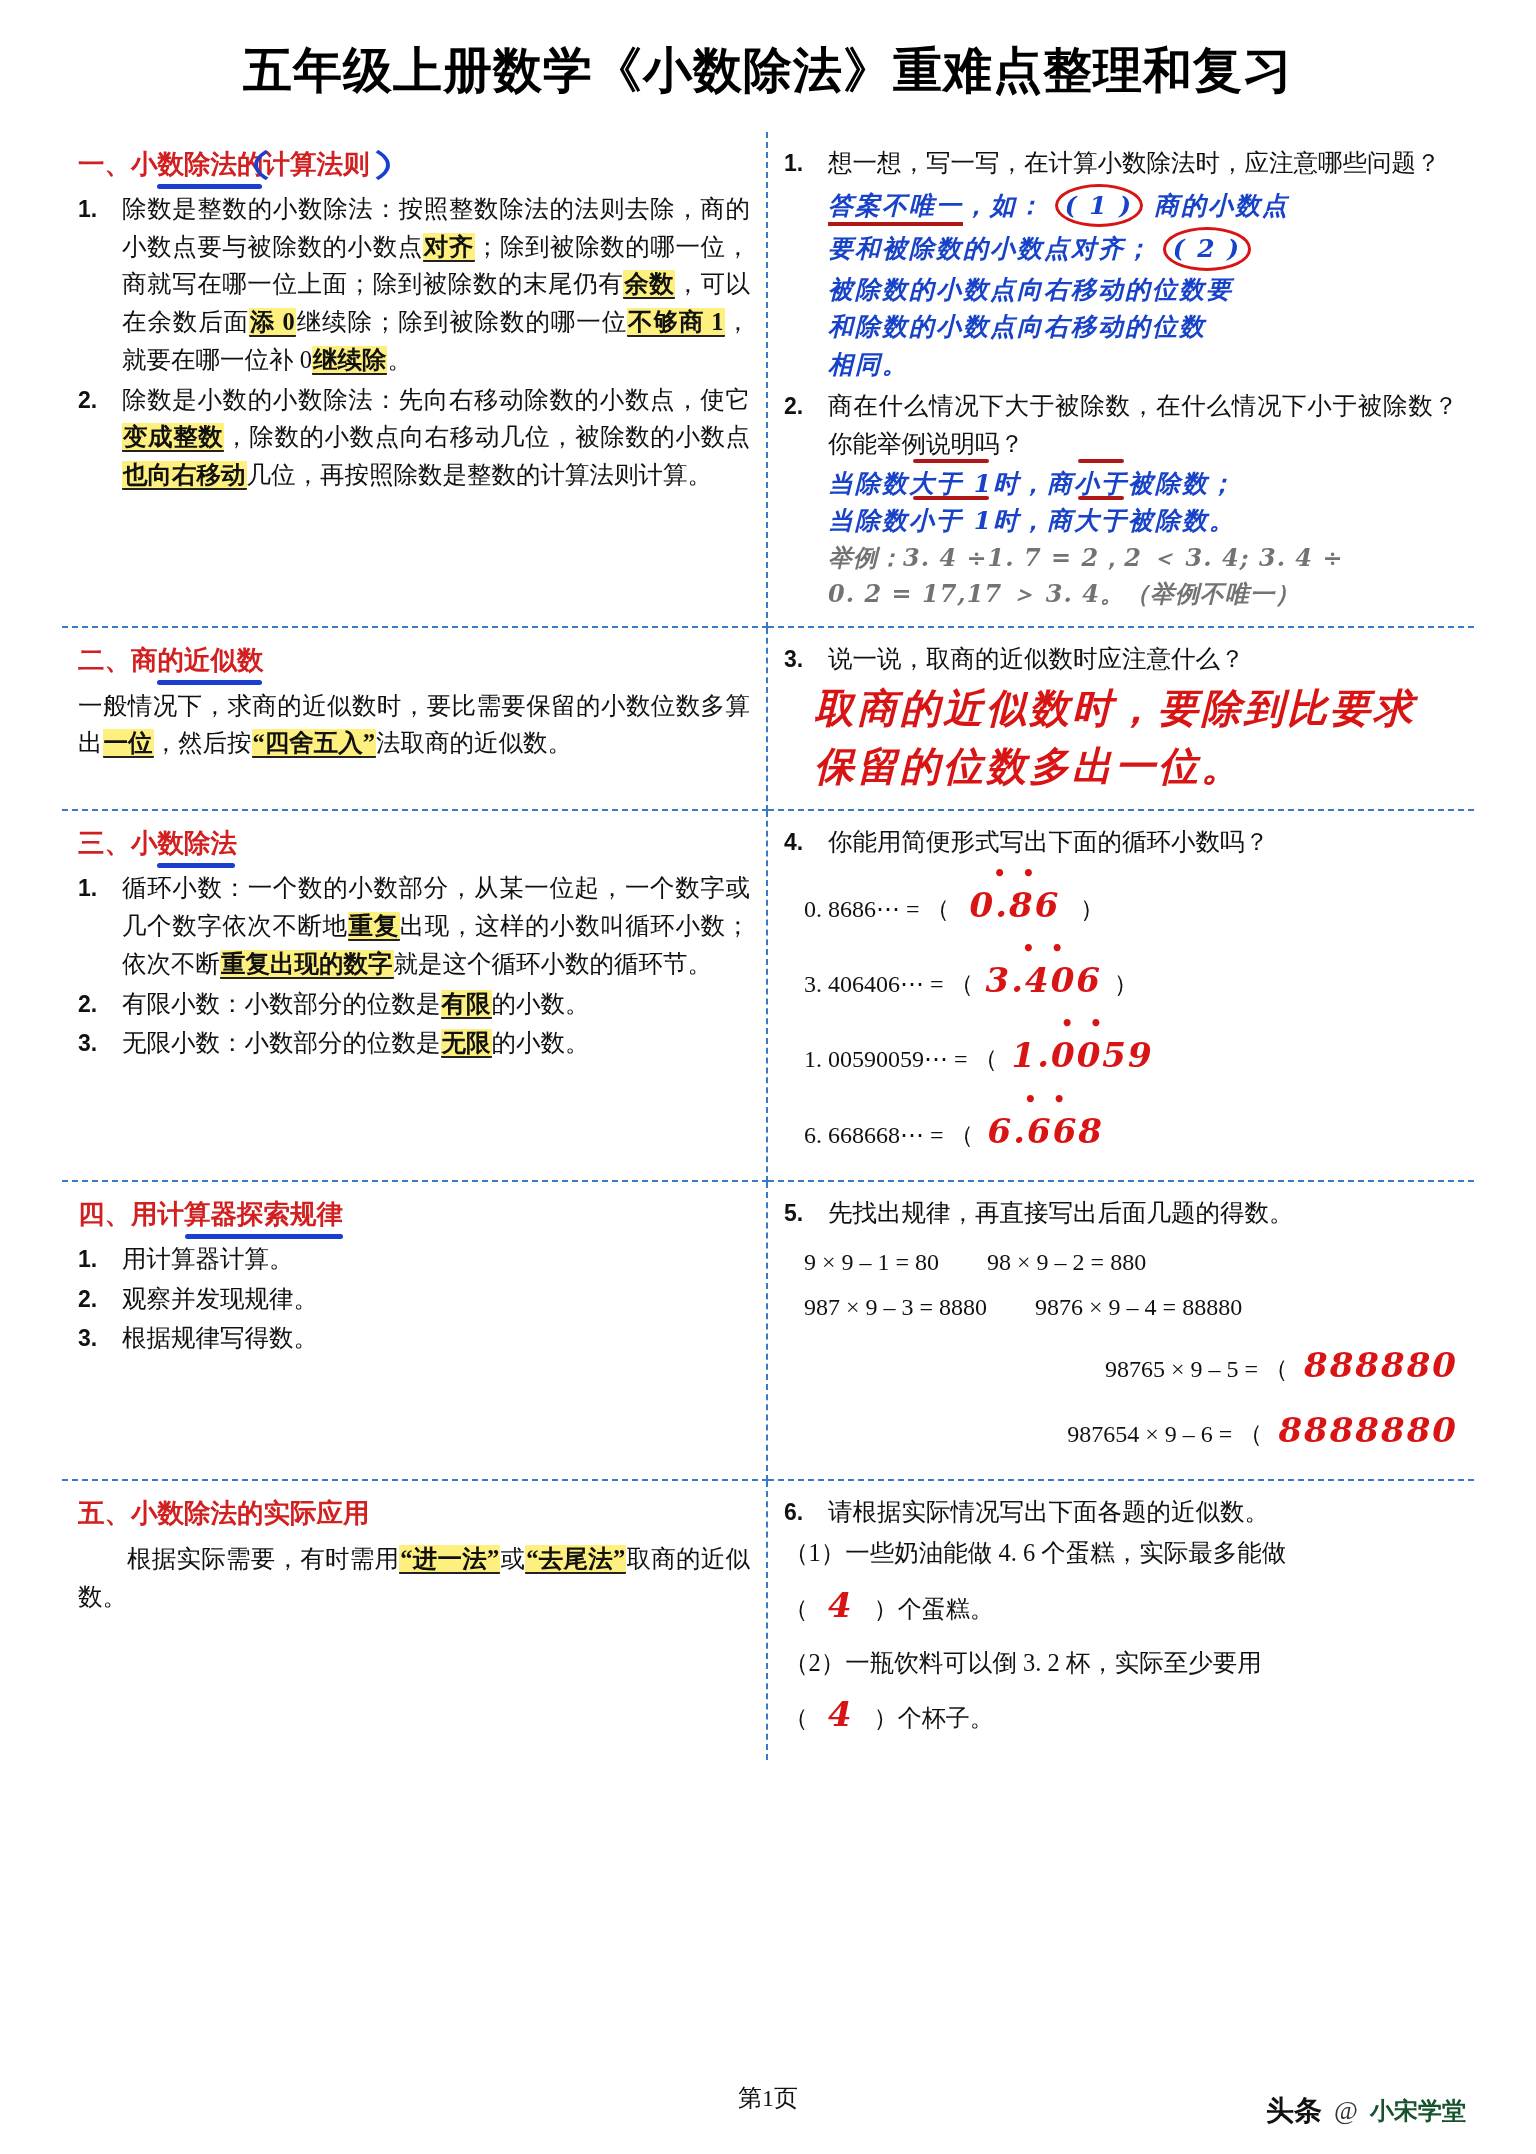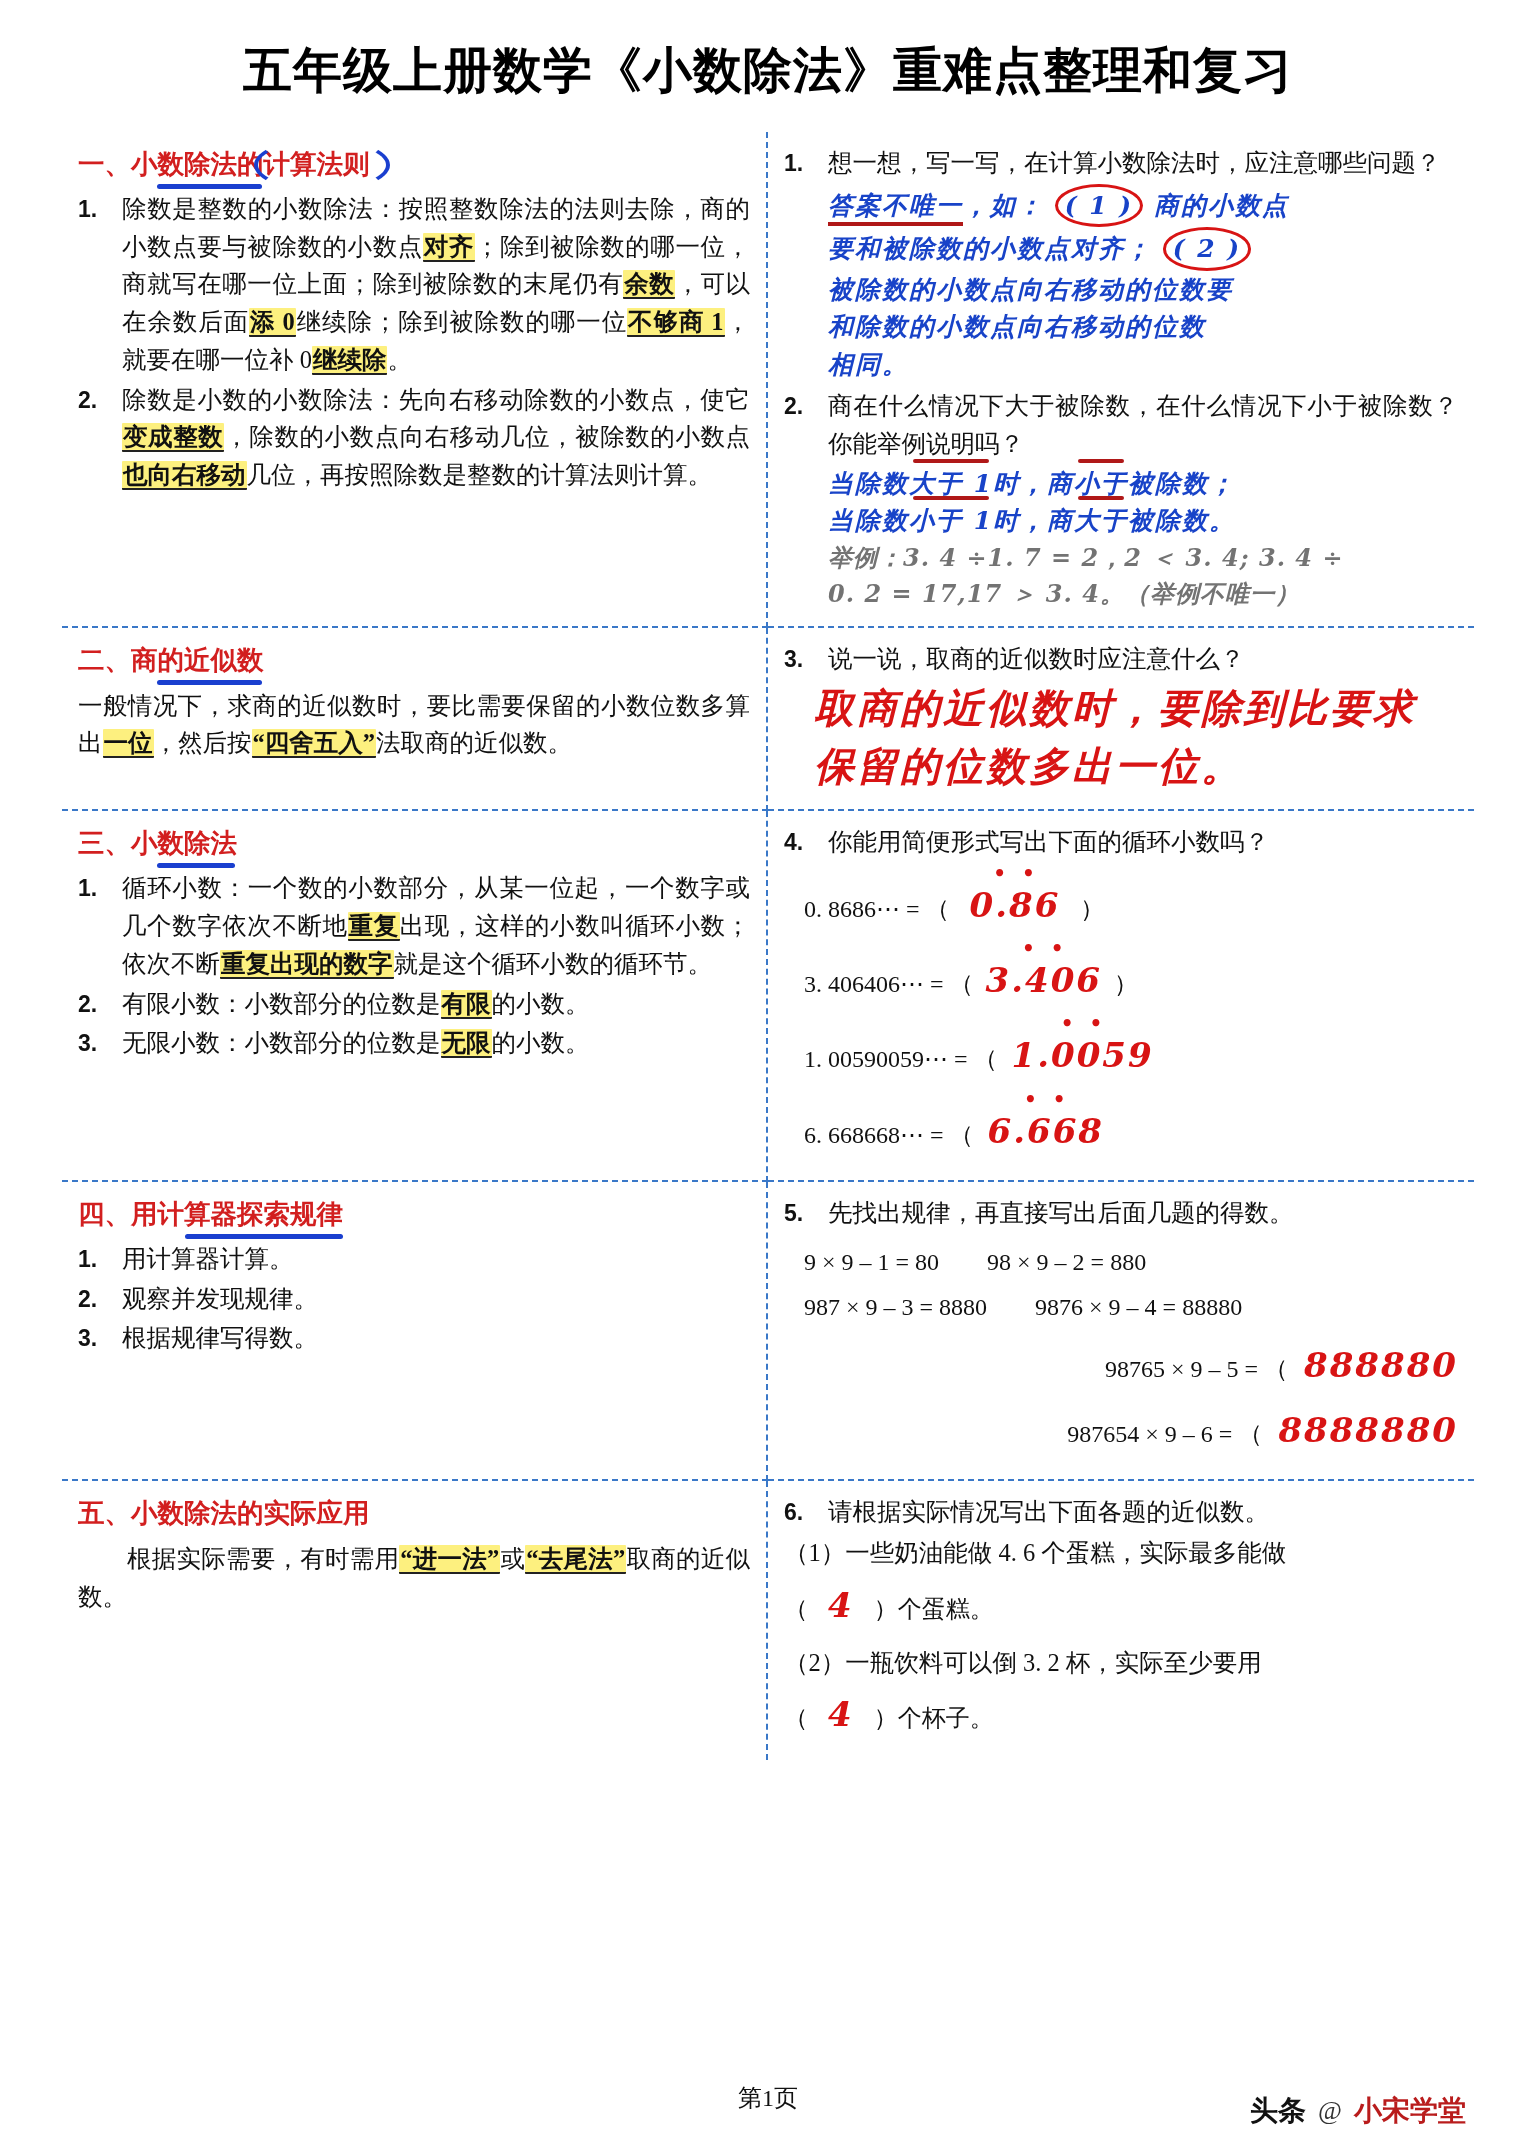--- a/index.html
+++ b/index.html
@@ -102,21 +102,21 @@
   
   .footer{
     position:absolute;left:0;right:0;bottom:40px;text-align:center;
     font-size:24px;
   }
   .brand{
     position:absolute;right:70px;bottom:24px;display:flex;align-items:center;gap:12px;
   }
   .brand .tt{font-size:28px;font-weight:bold;font-family:"Liberation Sans","DejaVu Sans",sans-serif;color:#111;}
   .brand .at{font-size:26px;color:#333;}
-  .brand .nm{font-size:28px;font-weight:bold;font-family:"Liberation Sans","DejaVu Sans",sans-serif;color:#b91c1c;text-align:center;}
+  .brand .nm{font-size:24px;font-weight:bold;font-family:"Liberation Sans","DejaVu Sans",sans-serif;color:#14532d;text-align:center;}
 </style>
 </head>
 <body>
 
 <div class="page">
 
   <div class="title">五年级上册数学《小数除法》重难点整理和复习</div>
 
   <div class="grid">
 

